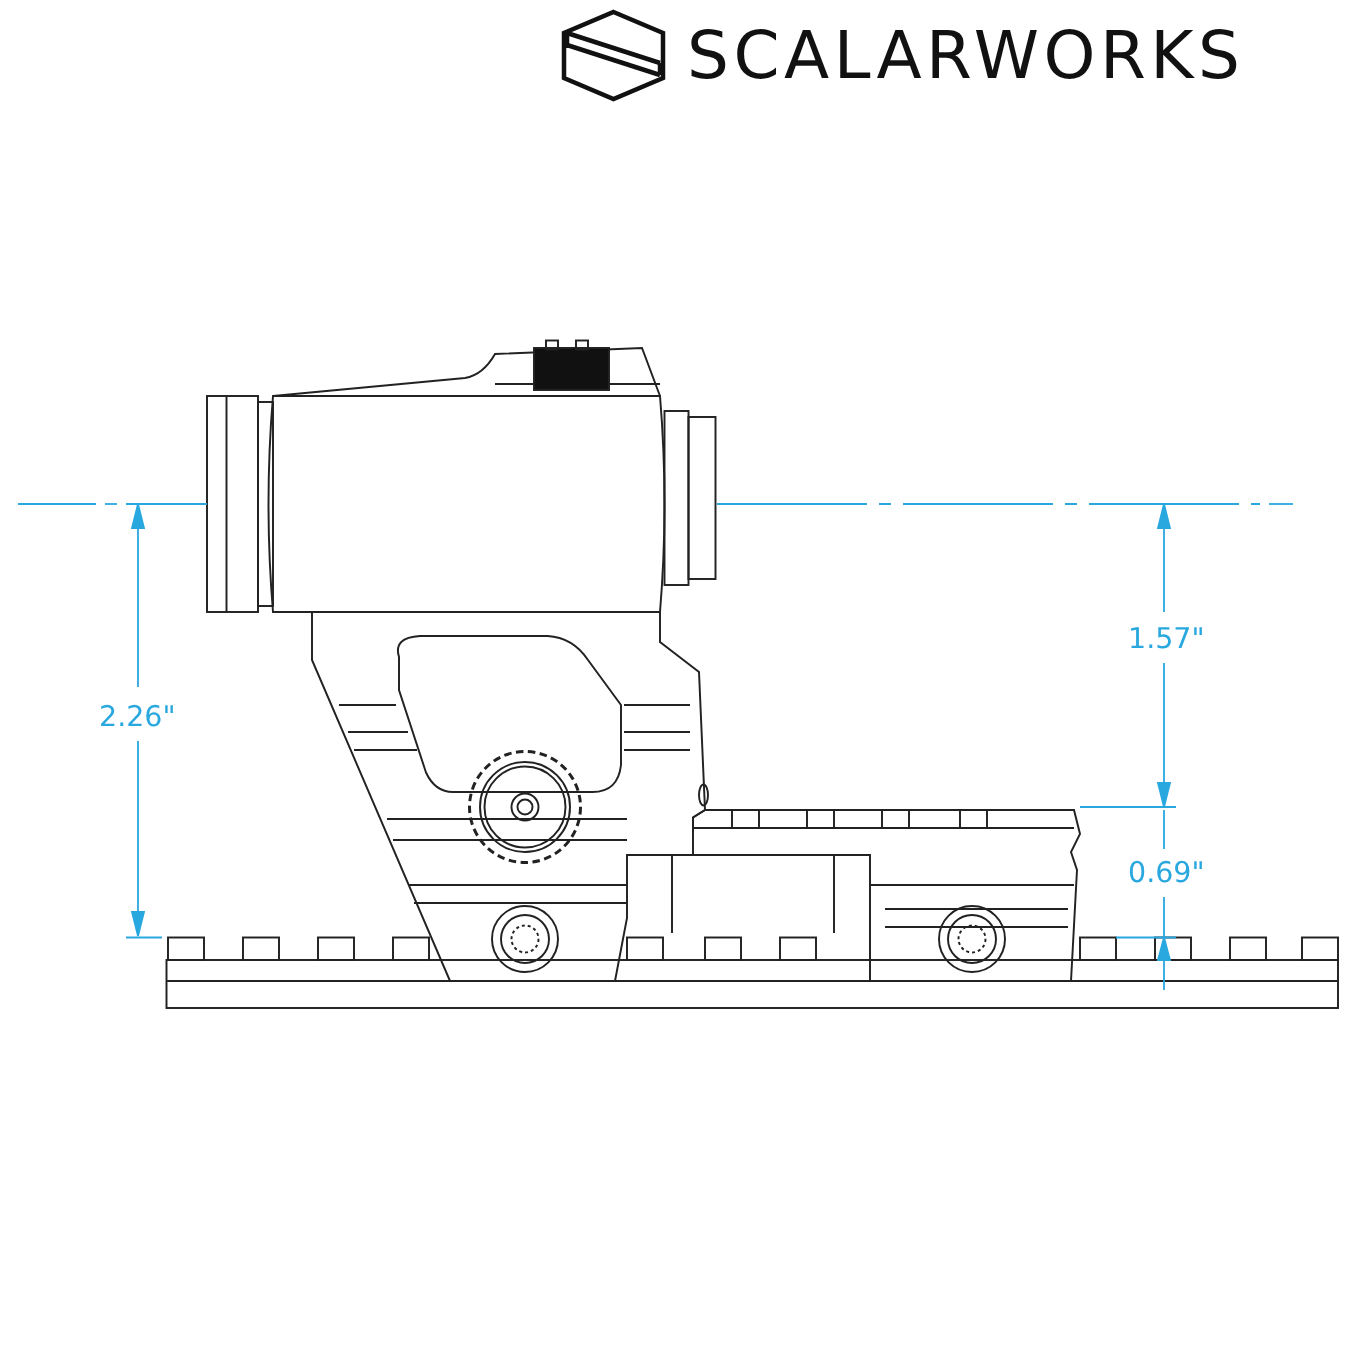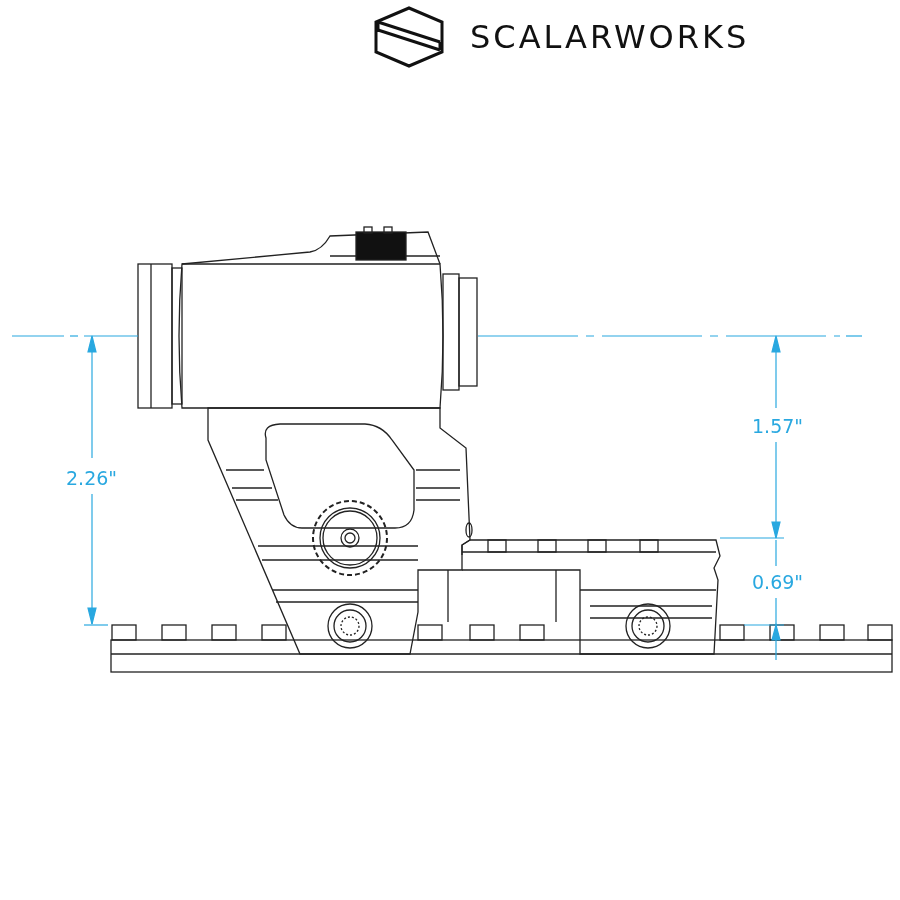--- a/index.html
+++ b/index.html
@@ -1,18 +1,18 @@
 <!DOCTYPE html>
 <html><head>
 <meta charset="utf-8">
 <style>
   html, body { margin:0; padding:0; background:#ffffff; }
   body { width:900px; height:900px; position:relative; overflow:hidden; font-family:"DejaVu Sans", sans-serif; }
   .logo { position:absolute; left:372px; top:6px; height:62px; display:flex; align-items:center; }
-  .logo-text { font-family:"DejaVu Sans", sans-serif; font-size:32px; letter-spacing:3px; color:#111; margin-left:24px; font-weight:normal; }
+  .logo-text { font-family:"DejaVu Sans", sans-serif; font-size:44px; letter-spacing:3px; color:#111; margin-left:12px; font-weight:normal; }
   svg.drawing { position:absolute; left:0; top:0; }
   .dim-label { position:absolute; font-family:"DejaVu Sans", sans-serif; font-size:19px; color:#29a8e0; background:#fff; padding:2px 0; line-height:20px; }
 </style>
 </head>
 <body>
 
 <div class="logo">
   <svg width="74" height="62" viewBox="0 0 74 62">
     <polygon points="37,2 70,16 70,46 37,60 4,46 4,16" fill="none" stroke="#111" stroke-width="3"></polygon>
     <line x1="6" y1="16" x2="68" y2="36" stroke="#111" stroke-width="3"></line>

